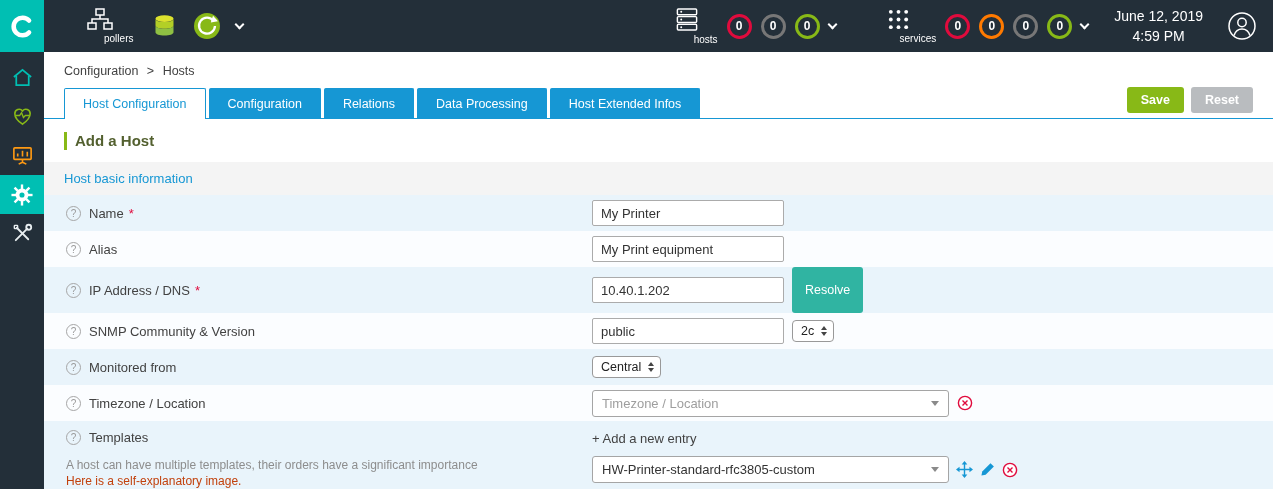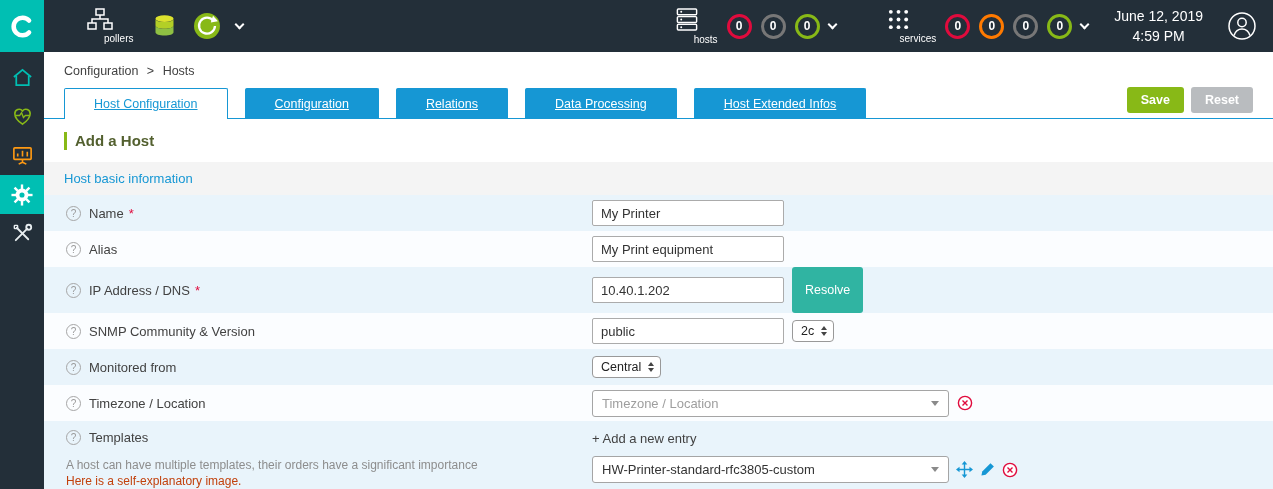--- a/index.html
+++ b/index.html
@@ -25,21 +25,21 @@
   .sidebar { width:44px; flex:0 0 44px; background:#232f39; display:flex; flex-direction:column; align-items:center; padding-top:6px; }
   .side-item { width:44px; height:39px; display:flex; align-items:center; justify-content:center; cursor:pointer; }
   .side-item.active { background:#00bfb3; }
   .content { flex:1; background:#fff; overflow:hidden; }
 
   
   .breadcrumb { padding:12px 20px 9px; font-size:12.5px; color:#424242; }
   .breadcrumb .crumb { cursor:pointer; }
   .breadcrumb .sep { margin:0 5px; color:#424242; }
   .tabs-row { display:flex; align-items:center; padding:0 20px; border-bottom:1px solid #1697d4; }
-  .tab { background:#1697d4; color:#fff; font-size:12.5px; padding:8px 29px; margin-right:17px; border:1px solid #1697d4; border-bottom:none; border-radius:2px 2px 0 0; cursor:pointer; position:relative; top:1px;text-decoration:underline; }
+  .tab { background:#1697d4; color:#fff; font-size:12.5px; padding:8px 18px; margin-right:3px; border:1px solid #1697d4; border-bottom:none; border-radius:2px 2px 0 0; cursor:pointer; position:relative; top:1px; }
   .tab.active { background:#fff; color:#1697d4; }
   .tab-actions { margin-left:auto; display:flex; gap:7px; padding-bottom:5px; }
   .btn { border:none; border-radius:3px; color:#fff; font-size:12.5px; padding:6px 14px; cursor:pointer; font-family:inherit;font-weight:bold; }
   .btn-save { background:#88b917; }
   .btn-reset { background:#b9bcbf; }
 
   
   .page-title { margin:13px 20px 12px; font-size:15px; font-weight:bold; color:#53602f; border-left:3px solid #88b917; padding-left:8px; line-height:18px; }
   .section-head { background:#f4f4f4; color:#1697d4; font-size:13px; padding:9px 20px; cursor:default; }
 

